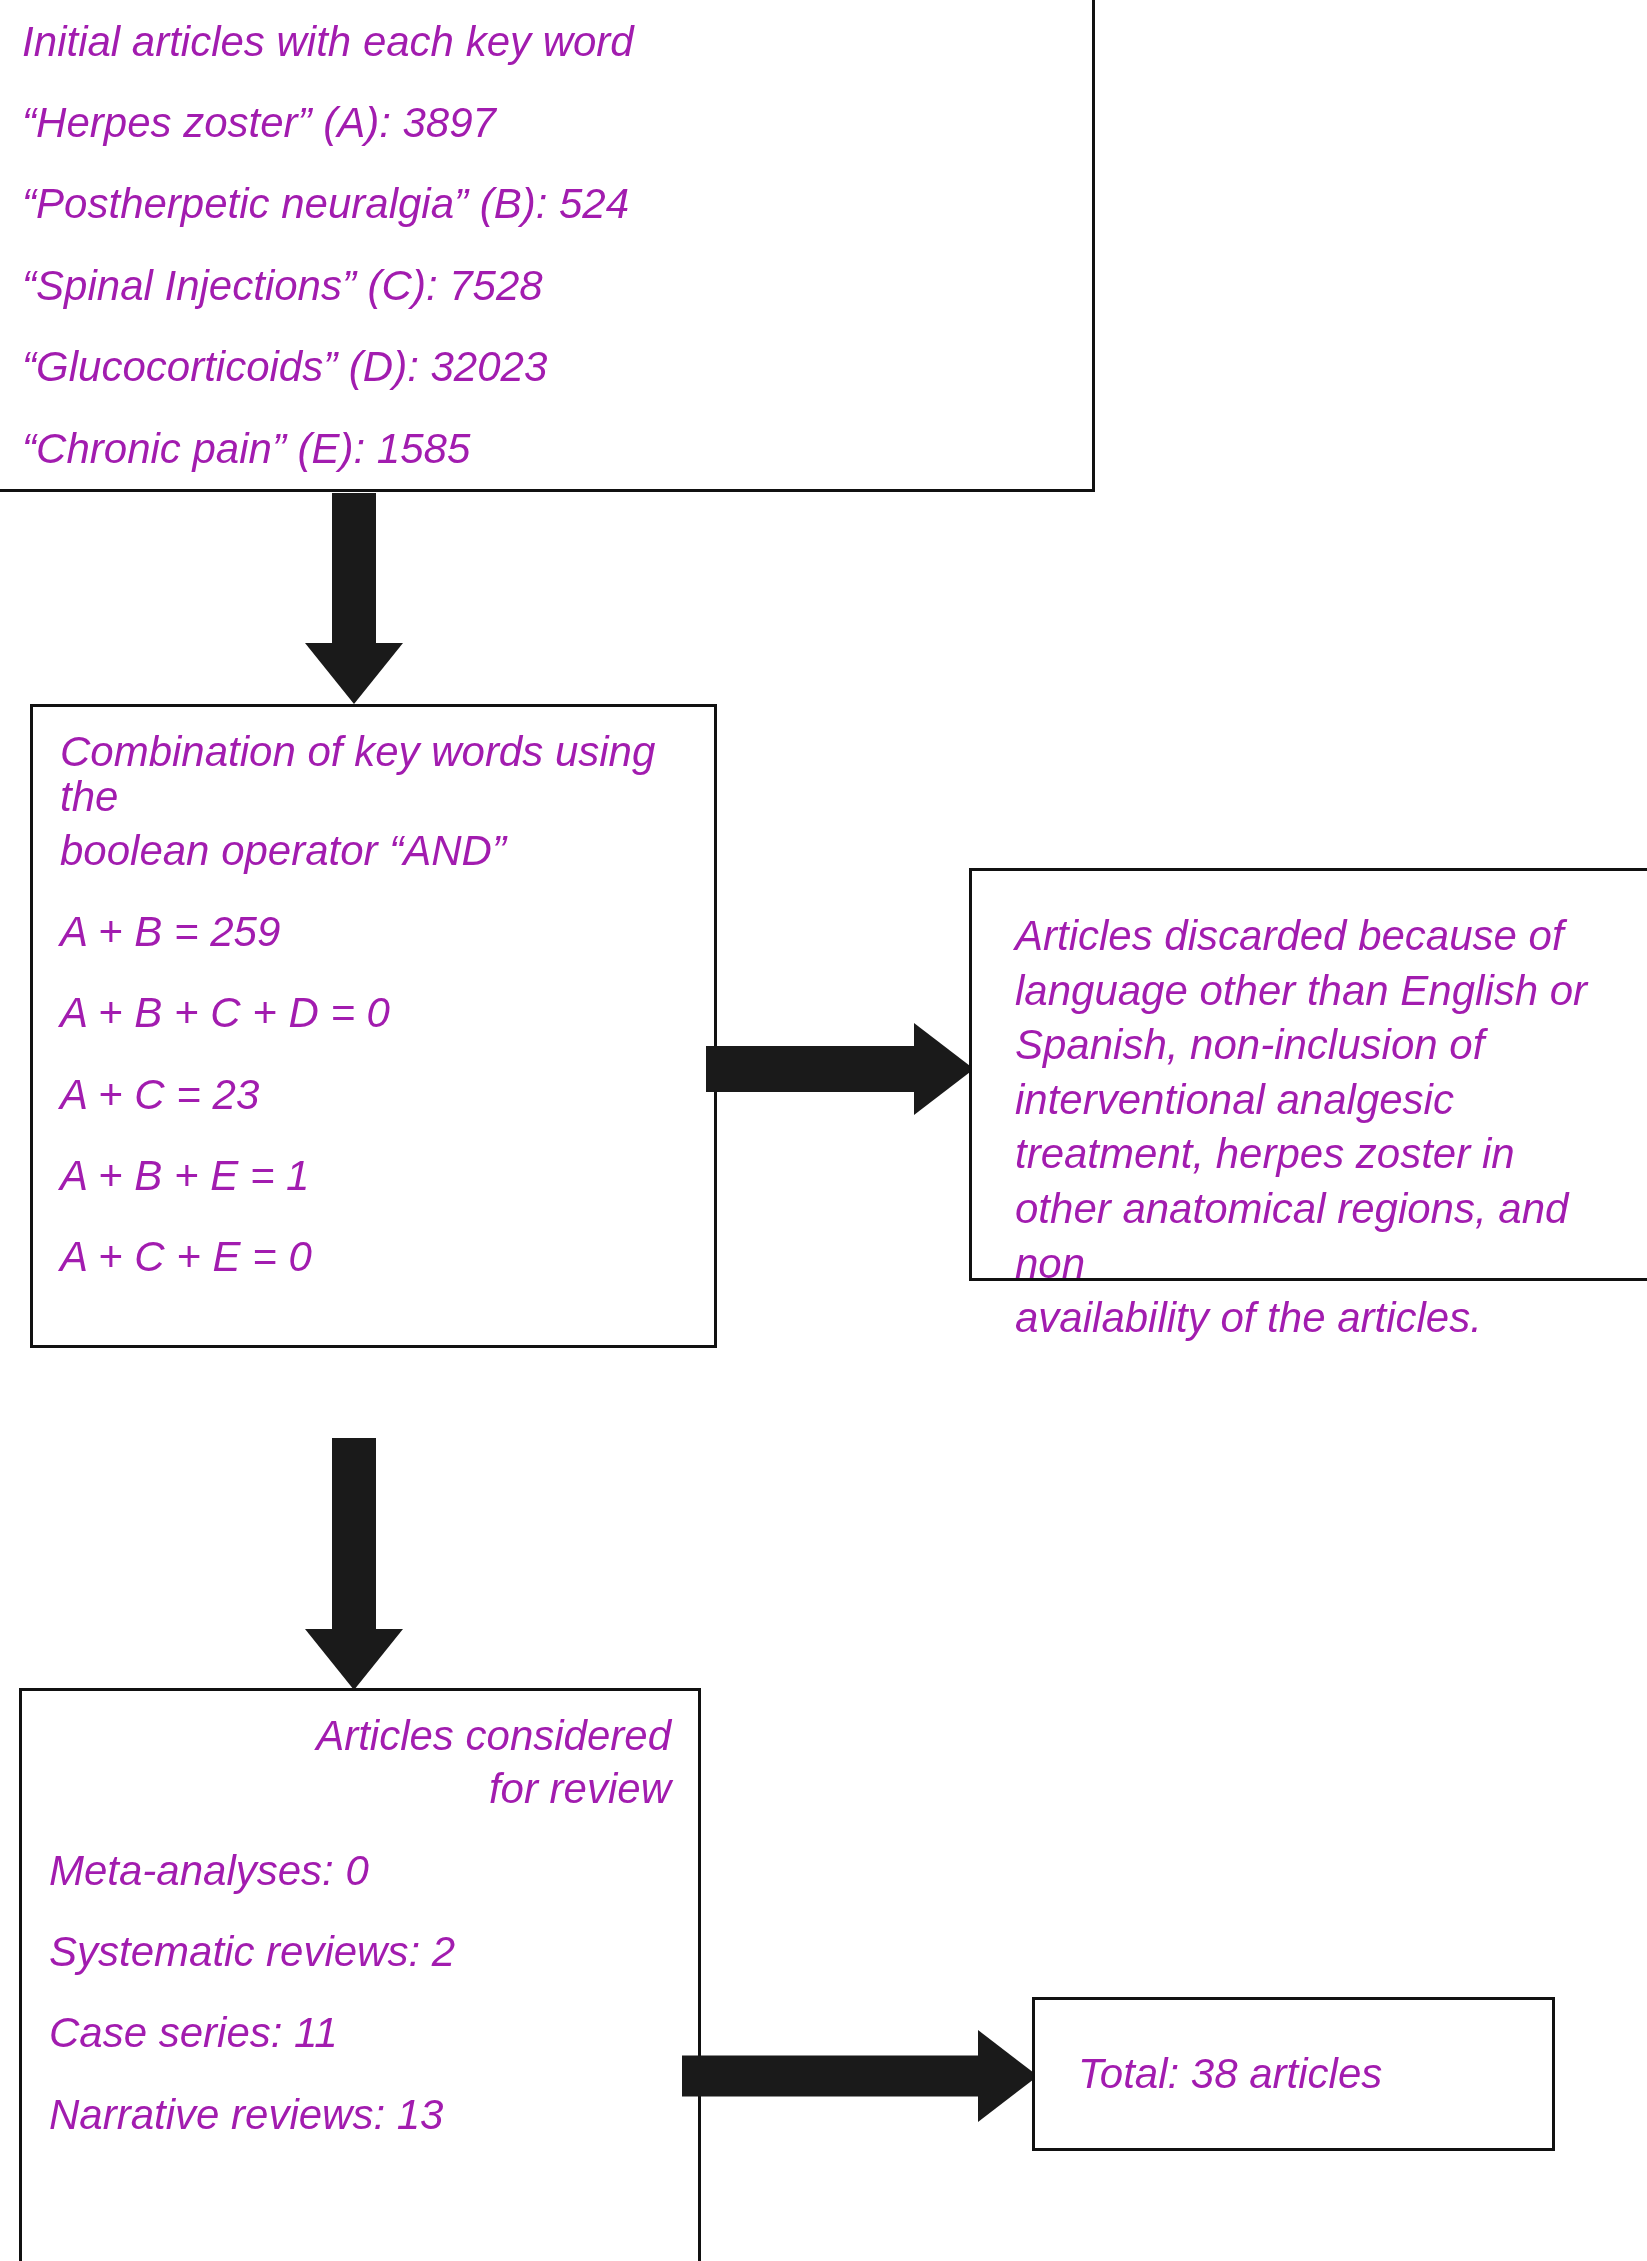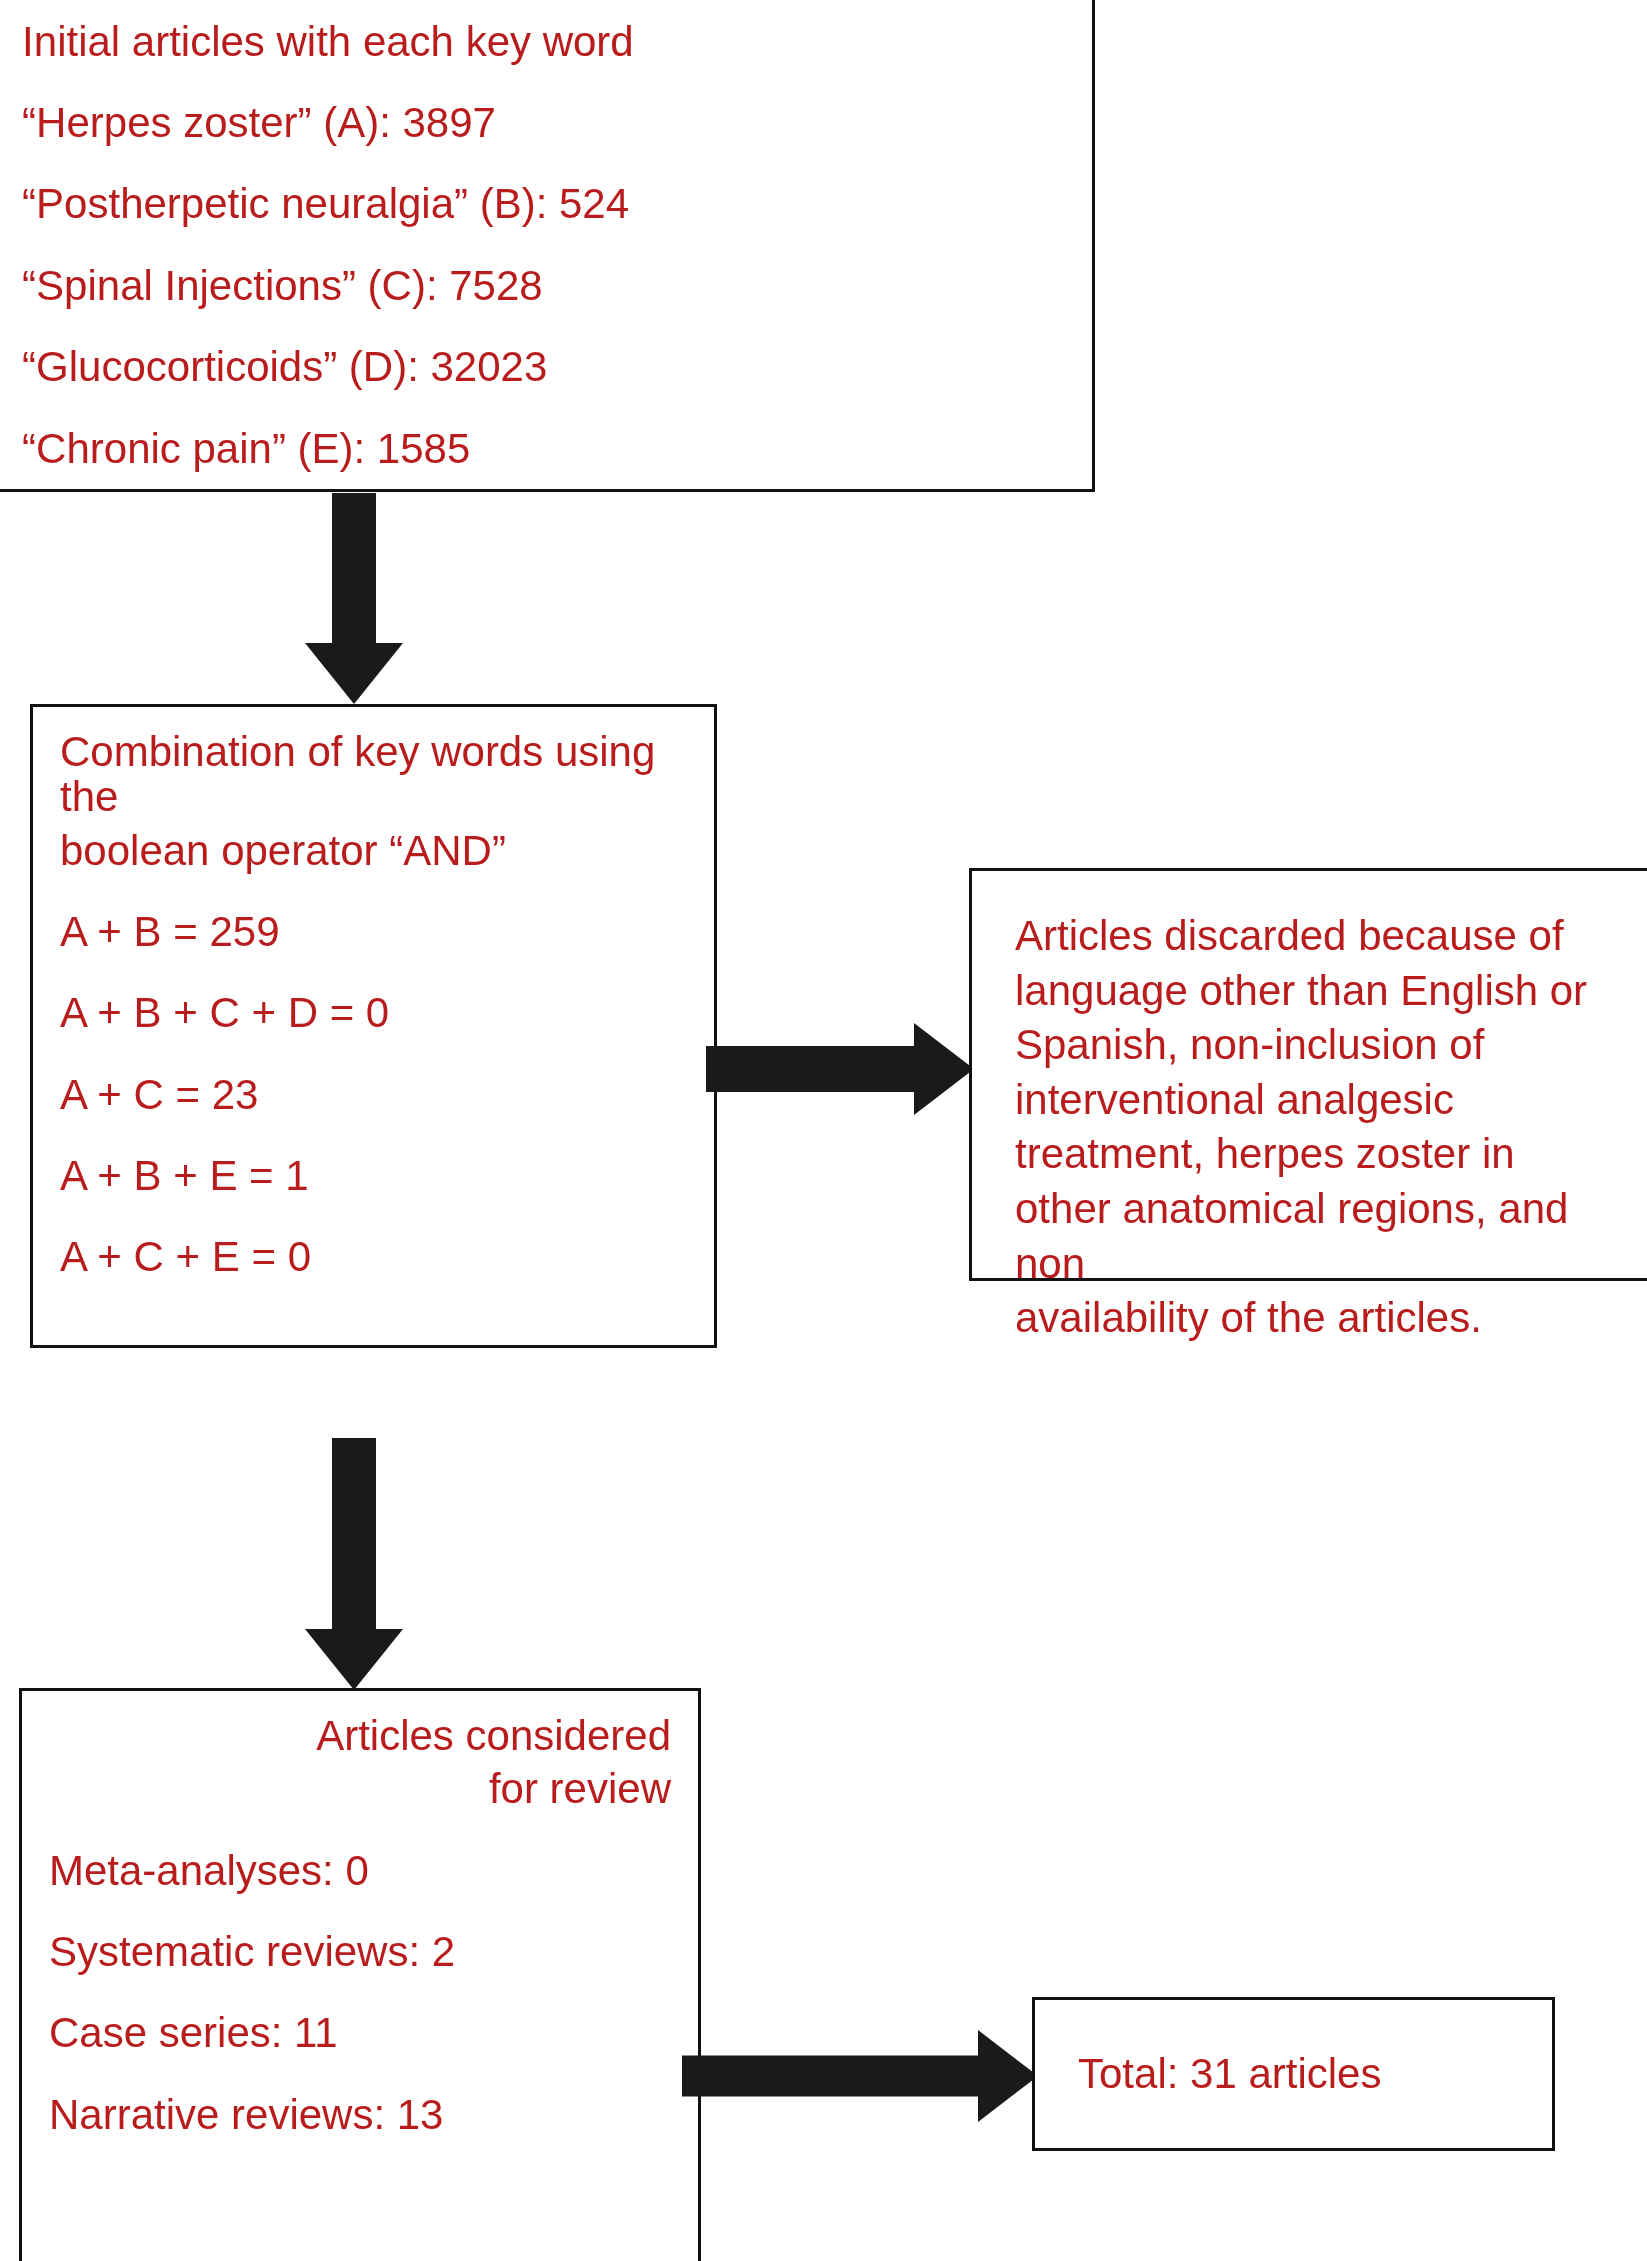--- a/index.html
+++ b/index.html
@@ -6,22 +6,23 @@
     margin: 0;
     padding: 0;
     background: #ffffff;
   }
   #canvas {
     position: relative;
     width: 1647px;
     height: 2261px;
     background: #ffffff;
     font-family: "Liberation Sans", sans-serif;
-    color: #b91c1c;
+    color: #a21caf;
     overflow: hidden;
+    font-style: italic;
   }
   .flow-box {
     position: absolute;
     box-sizing: border-box;
     border: 3.2px solid #111111;
     background: #ffffff;
   }
   .box-body {
     position: absolute;
     left: 0; right: 0; top: 0;
@@ -166,18 +167,18 @@
     </div>
   </div>
 
   <div class="arrow-right" id="arrow-4">
     <div class="shaft"></div>
     <div class="head"></div>
   </div>
 
   <div class="flow-box" id="box-total">
     <div class="box-body" style="top:50%; transform:translateY(-50%);">
-      <p class="para">Total: 31 articles</p>
+      <p class="para">Total: 38 articles</p>
     </div>
   </div>
 
 </div>
 
 
 </body></html>

